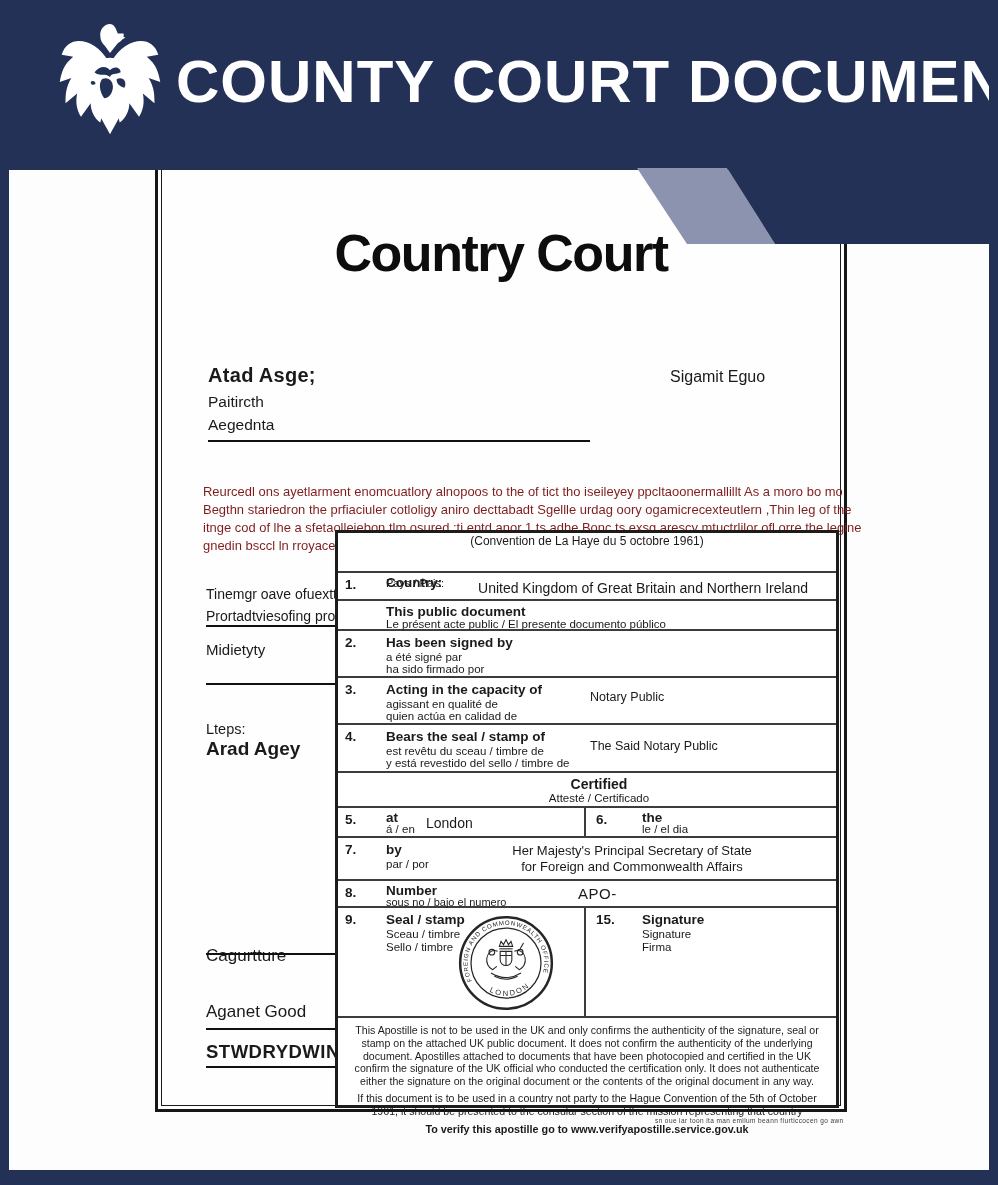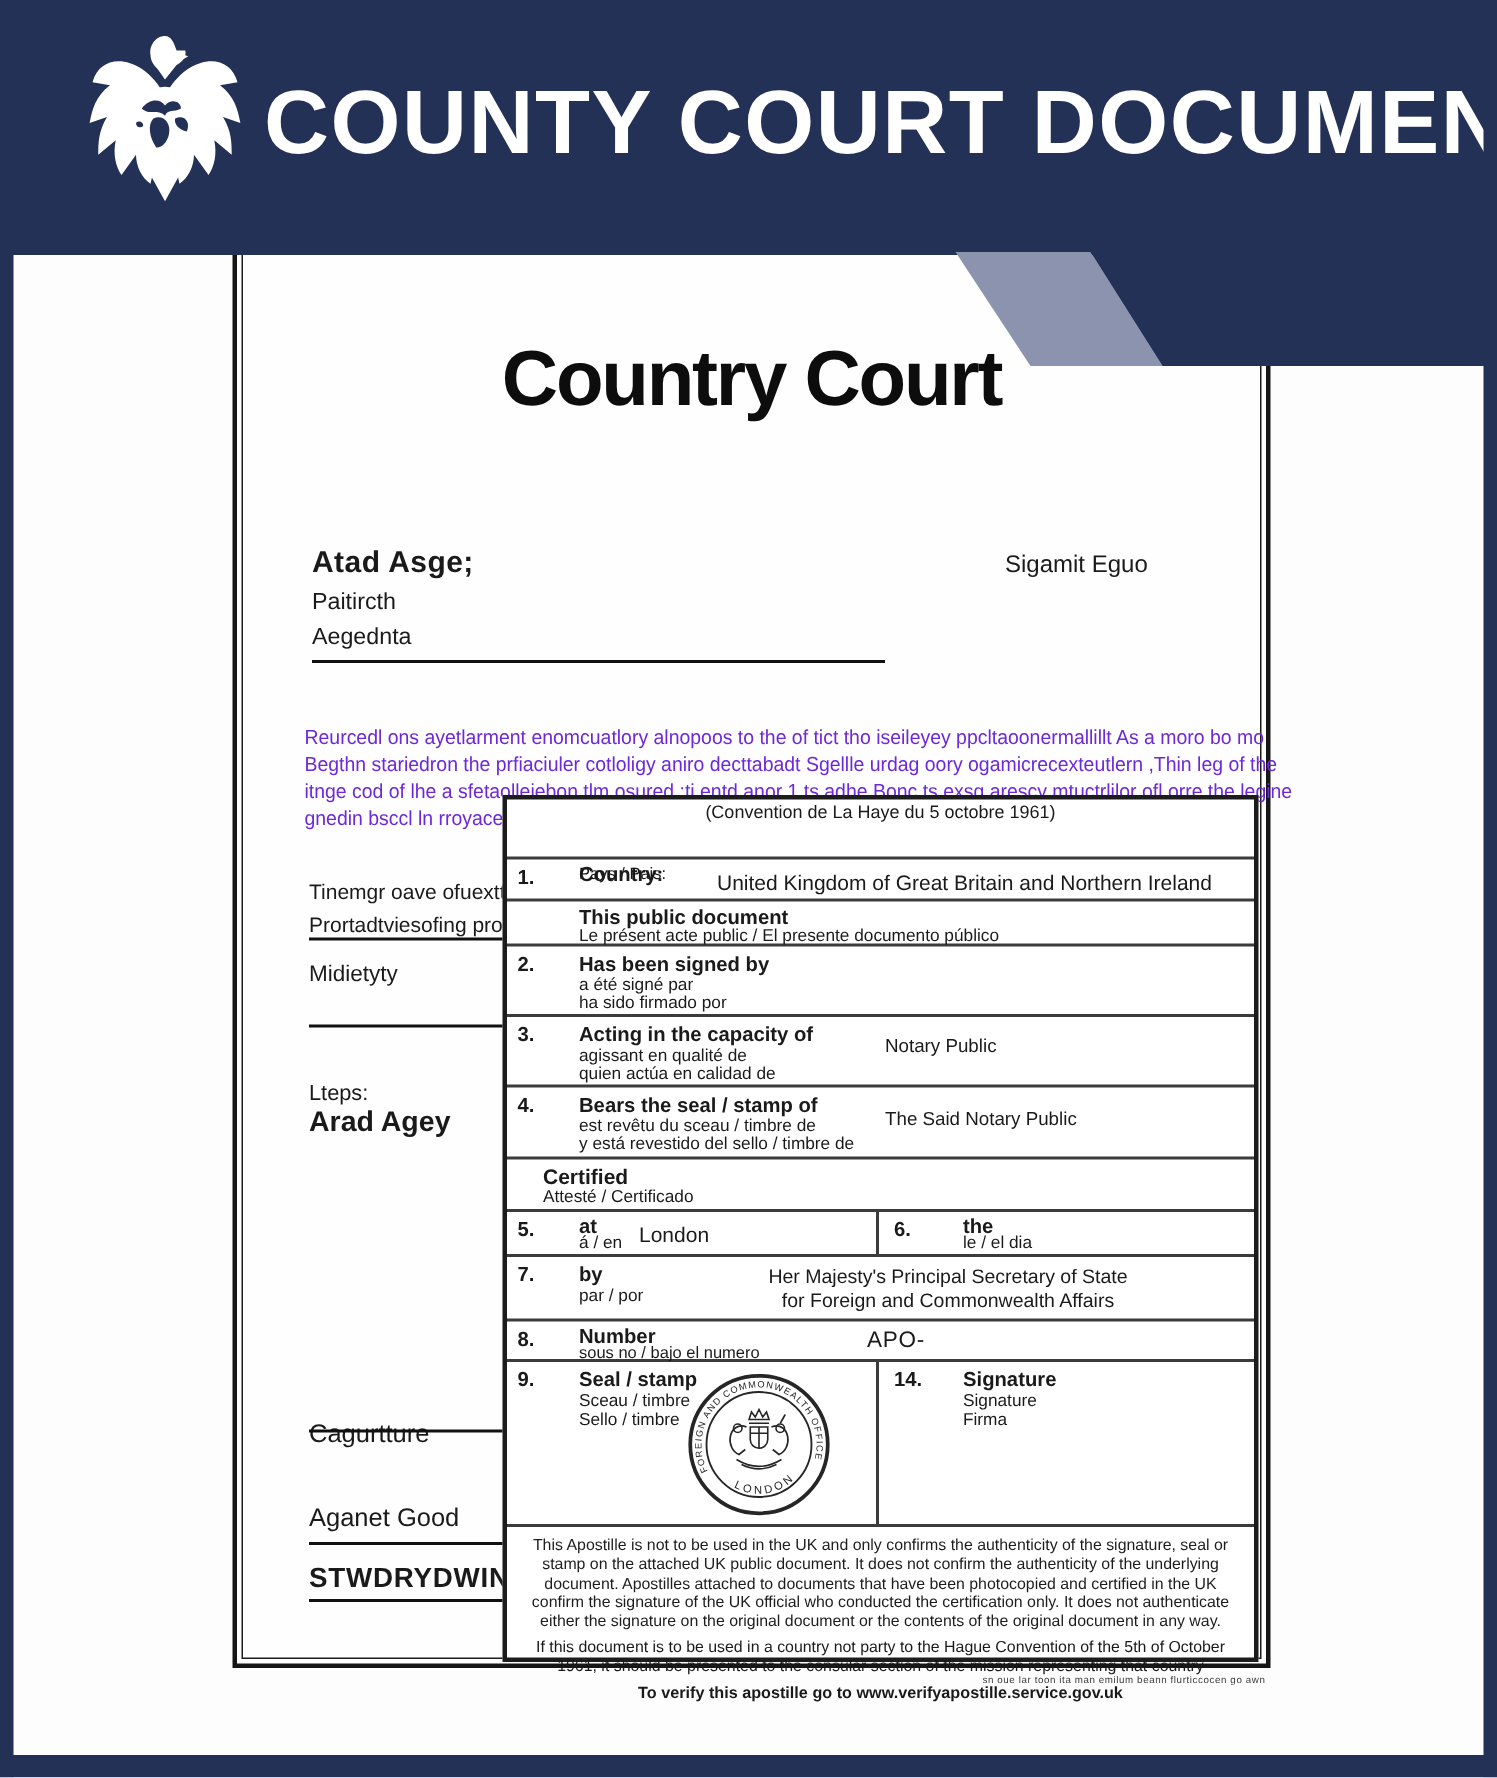--- a/index.html
+++ b/index.html
@@ -26,21 +26,21 @@
   .page::before{content:"";position:absolute;inset:3px;border:1.5px solid #1b1b1b;pointer-events:none;}
   .page *{position:absolute;}
   .doc-title{top:64px;left:0;right:0;text-align:center;font-size:52px;font-weight:bold;
              letter-spacing:-1.5px;color:#0d0d0d;}
   .addr1{left:50px;top:205px;font-size:20px;font-weight:bold;letter-spacing:.3px;}
   .addr2{left:50px;top:234px;font-size:15.5px;}
   .addr3{left:50px;top:257px;font-size:15.5px;}
   .sig-label{left:512px;top:209px;font-size:16px;}
   .rule{height:2px;background:#111;}
   .hr1{left:50px;top:281px;width:382px;}
-  .para{left:45px;top:324px;width:648px;font-size:13.5px;line-height:18px;color:#6d28d9;}
+  .para{left:45px;top:324px;width:648px;font-size:13.5px;line-height:18px;color:#7f1d1d;}
   .para div{position:static;white-space:nowrap;transform:scaleX(.96);transform-origin:left;}
   .lc1{left:48px;top:427px;font-size:14px;}
   .lc2{left:48px;top:449px;font-size:14px;}
   .hr2{left:48px;top:466px;width:235px;}
   .lc3{left:48px;top:482px;font-size:15px;}
   .hr3{left:48px;top:524px;width:235px;}
   .lc4{left:48px;top:538px;font-size:19px;font-weight:bold;margin-top:41px;}
   .lc5{left:48px;top:562px;font-size:14.5px;}
   .lc6{left:48px;top:768px;font-size:17px;margin-top:19px;}
   .hr4{left:48px;top:794px;width:235px;}
@@ -69,21 +69,21 @@
   .r-country .val{left:118px;right:6px;top:7px;text-align:center;font-size:14px;}
   .r-pubdoc{height:30px;}
   .r-pubdoc .lbl{left:48px;top:3px;}
   .r-pubdoc .sub{top:17px;}
   .r-signed{height:47px;}
   .s1{top:20px;} .s2{top:32px;}
   .r-capacity{height:47px;}
   .r-capacity .val{left:252px;top:12px;font-size:12.5px;}
   .r-sealof{height:48px;}
   .r-sealof .val{left:252px;top:14px;font-size:12.5px;}
-  .r-certified{height:35px;text-align:left;padding-left:24px;}
+  .r-certified{height:35px;text-align:center;padding-left:24px;}
   .r-certified .t1{margin-top:3px;font-size:14px;font-weight:bold;}
   .r-certified .t2{font-size:11.5px;}
   .r-atthe{height:30px;}
   .cell-l{position:absolute;left:0;top:0;bottom:0;width:248px;border-right:2px solid #3c3c3c;box-sizing:border-box;}
   .cell-r{position:absolute;left:248px;top:0;bottom:0;right:0;}
   .r-atthe .sub{top:15px;}
   .r-atthe .val{left:88px;top:7px;font-size:14px;}
   .cell-r .num{left:10px;}
   .cell-r .lbl{left:56px;} .cell-r .sub{left:56px;}
   .r-by{height:43px;}
@@ -260,21 +260,21 @@
             <circle cx="43" cy="47" r="3.4"></circle>
             <path d="M70 46 c7 -3 12 2 13 8 c1 6 -2 12 -7 14 l-5 -4"></path>
             <circle cx="77" cy="47" r="3.4"></circle>
             <path d="M77 43 l4 -7"></path>
             <path d="M42 72 q18 11 36 0"></path>
             <path d="M46 76 q14 7 28 0"></path>
           </g>
         </svg>
       </div>
       <div class="cell-r">
-        <span class="num">14.</span>
+        <span class="num">15.</span>
         <span class="lbl">Signature</span>
         <span class="sub sub1" style="top:20px">Signature</span>
         <span class="sub sub2" style="top:33px">Firma</span>
       </div>
     </div>
 
     <div class="row apo-footer">
       <div class="fp1">This Apostille is not to be used in the UK and only confirms the authenticity of the signature, seal or stamp on the attached UK public document. It does not confirm the authenticity of the underlying document. Apostilles attached to documents that have been photocopied and certified in the UK confirm the signature of the UK official who conducted the certification only. It does not authenticate either the signature on the original document or the contents of the original document in any way.</div>
       <div class="fp2">If this document is to be used in a country not party to the Hague Convention of the 5th of October 1961, it should be presented to the consular section of the mission representing that country</div>
       <div class="fp3">To verify this apostille go to www.verifyapostille.service.gov.uk</div>

